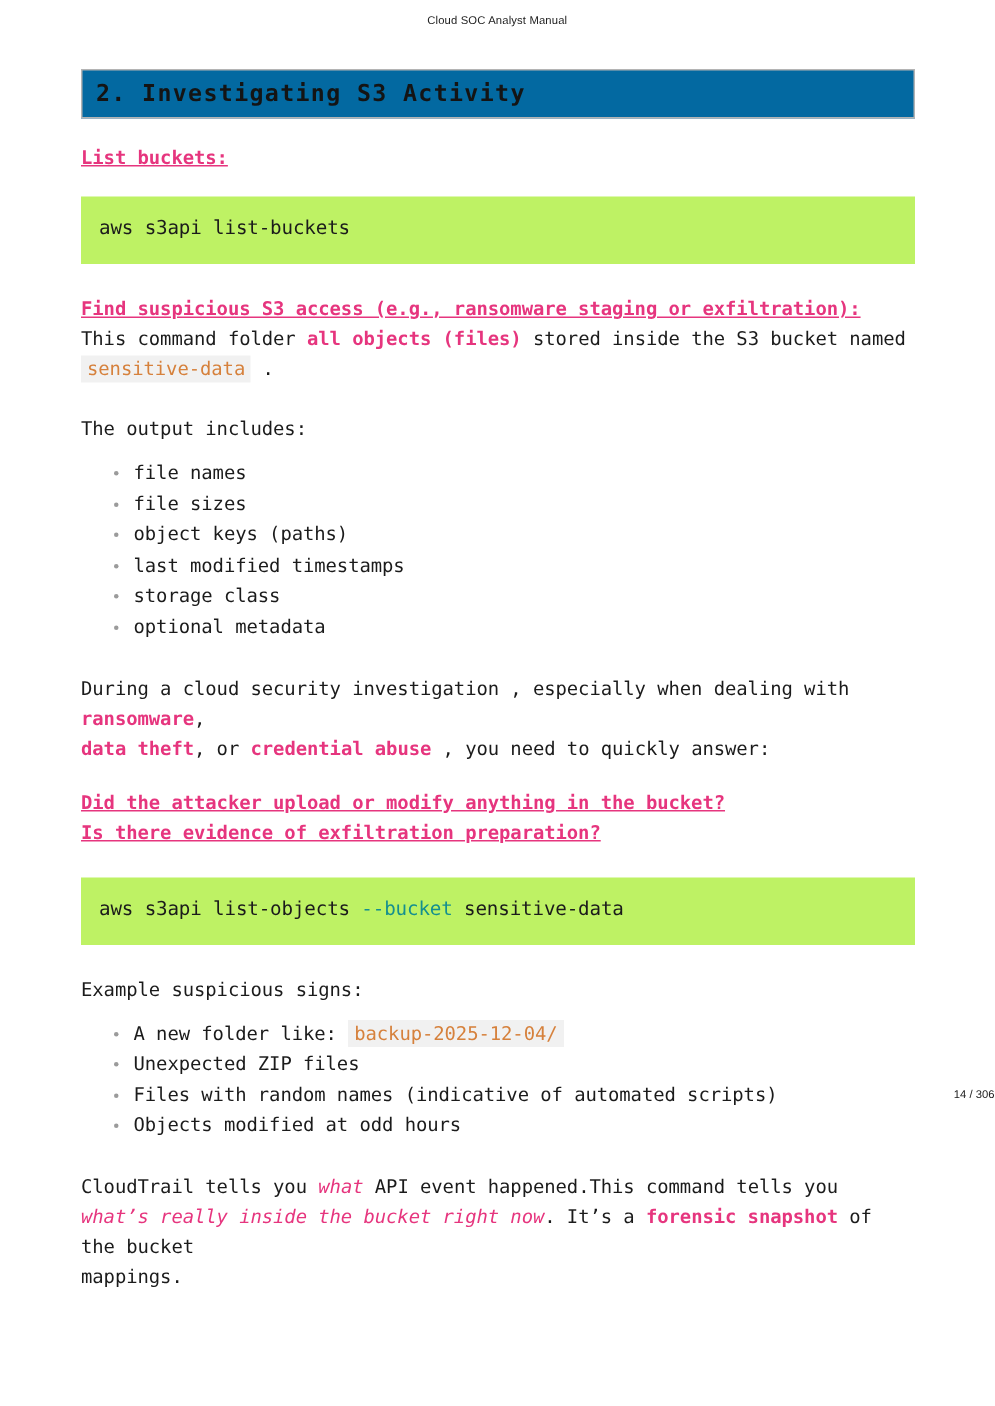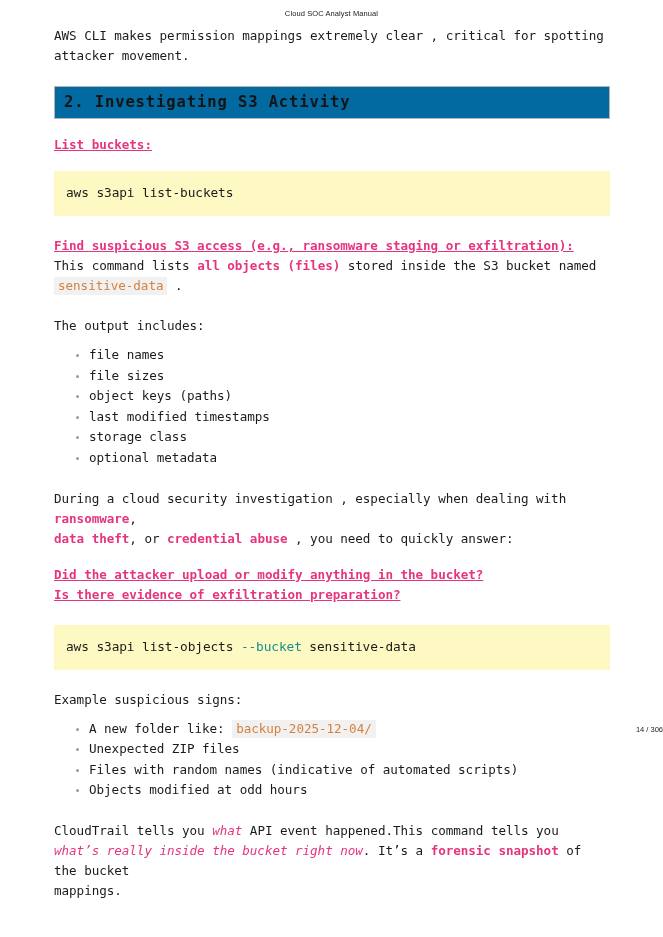--- a/index.html
+++ b/index.html
@@ -57,21 +57,21 @@
     padding: 6px 9px 7px 9px;
     font-size: 15.5px;
     font-weight: bold;
     letter-spacing: 0.9px;
     color: #141414;
   }
 
   .code-block {
     box-sizing: border-box;
     width: 556px;
-    background: #fef9c3;
+    background: #bef264;
     padding: 13px 12px 14px 12px;
     font-size: 12.8px;
     line-height: 18px;
     color: #1b1b1b;
     white-space: pre;
     letter-spacing: -0.1px;
   }
   .code-flag { color: #148f8f; }
 
   .lead {
@@ -130,39 +130,38 @@
 </style>
 </head>
 <body>
 
 <div class="page">
 
   <div class="running-head">Cloud SOC Analyst Manual</div>
 
   <div class="content">
 
-    <p class="body"><span>AWS CLI makes permission mappings extremely clear , critical for spotting</span><br><span>attacker movement.</span></p>
 
     <div class="gap-lg"></div>
 
     <div class="section-heading">2. Investigating S3 Activity</div>
 
     <div class="gap-md"></div>
 
     <p class="lead">List buckets:</p>
 
     <div class="gap-md"></div>
 
     <div class="code-block"><span>aws s3api list-buckets</span></div>
 
     <div class="gap-lg"></div>
 
     <p class="lead">Find suspicious S3 access (e.g., ransomware staging or exfiltration):</p>
 
-    <p class="body"><span>This command lists </span><span class="pink">all objects (files)</span><span> stored inside the S3 bucket named</span><br><span class="inline-code">sensitive-data</span> <span>.</span></p>
+    <p class="body"><span>This command folder </span><span class="pink">all objects (files)</span><span> stored inside the S3 bucket named</span><br><span class="inline-code">sensitive-data</span> <span>.</span></p>
 
     <div class="gap-lg"></div>
 
     <p class="body">The output includes:</p>
 
     <div class="gap-sm"></div>
 
     <ul class="bullets">
       <li>file names</li>
       <li>file sizes</li>

